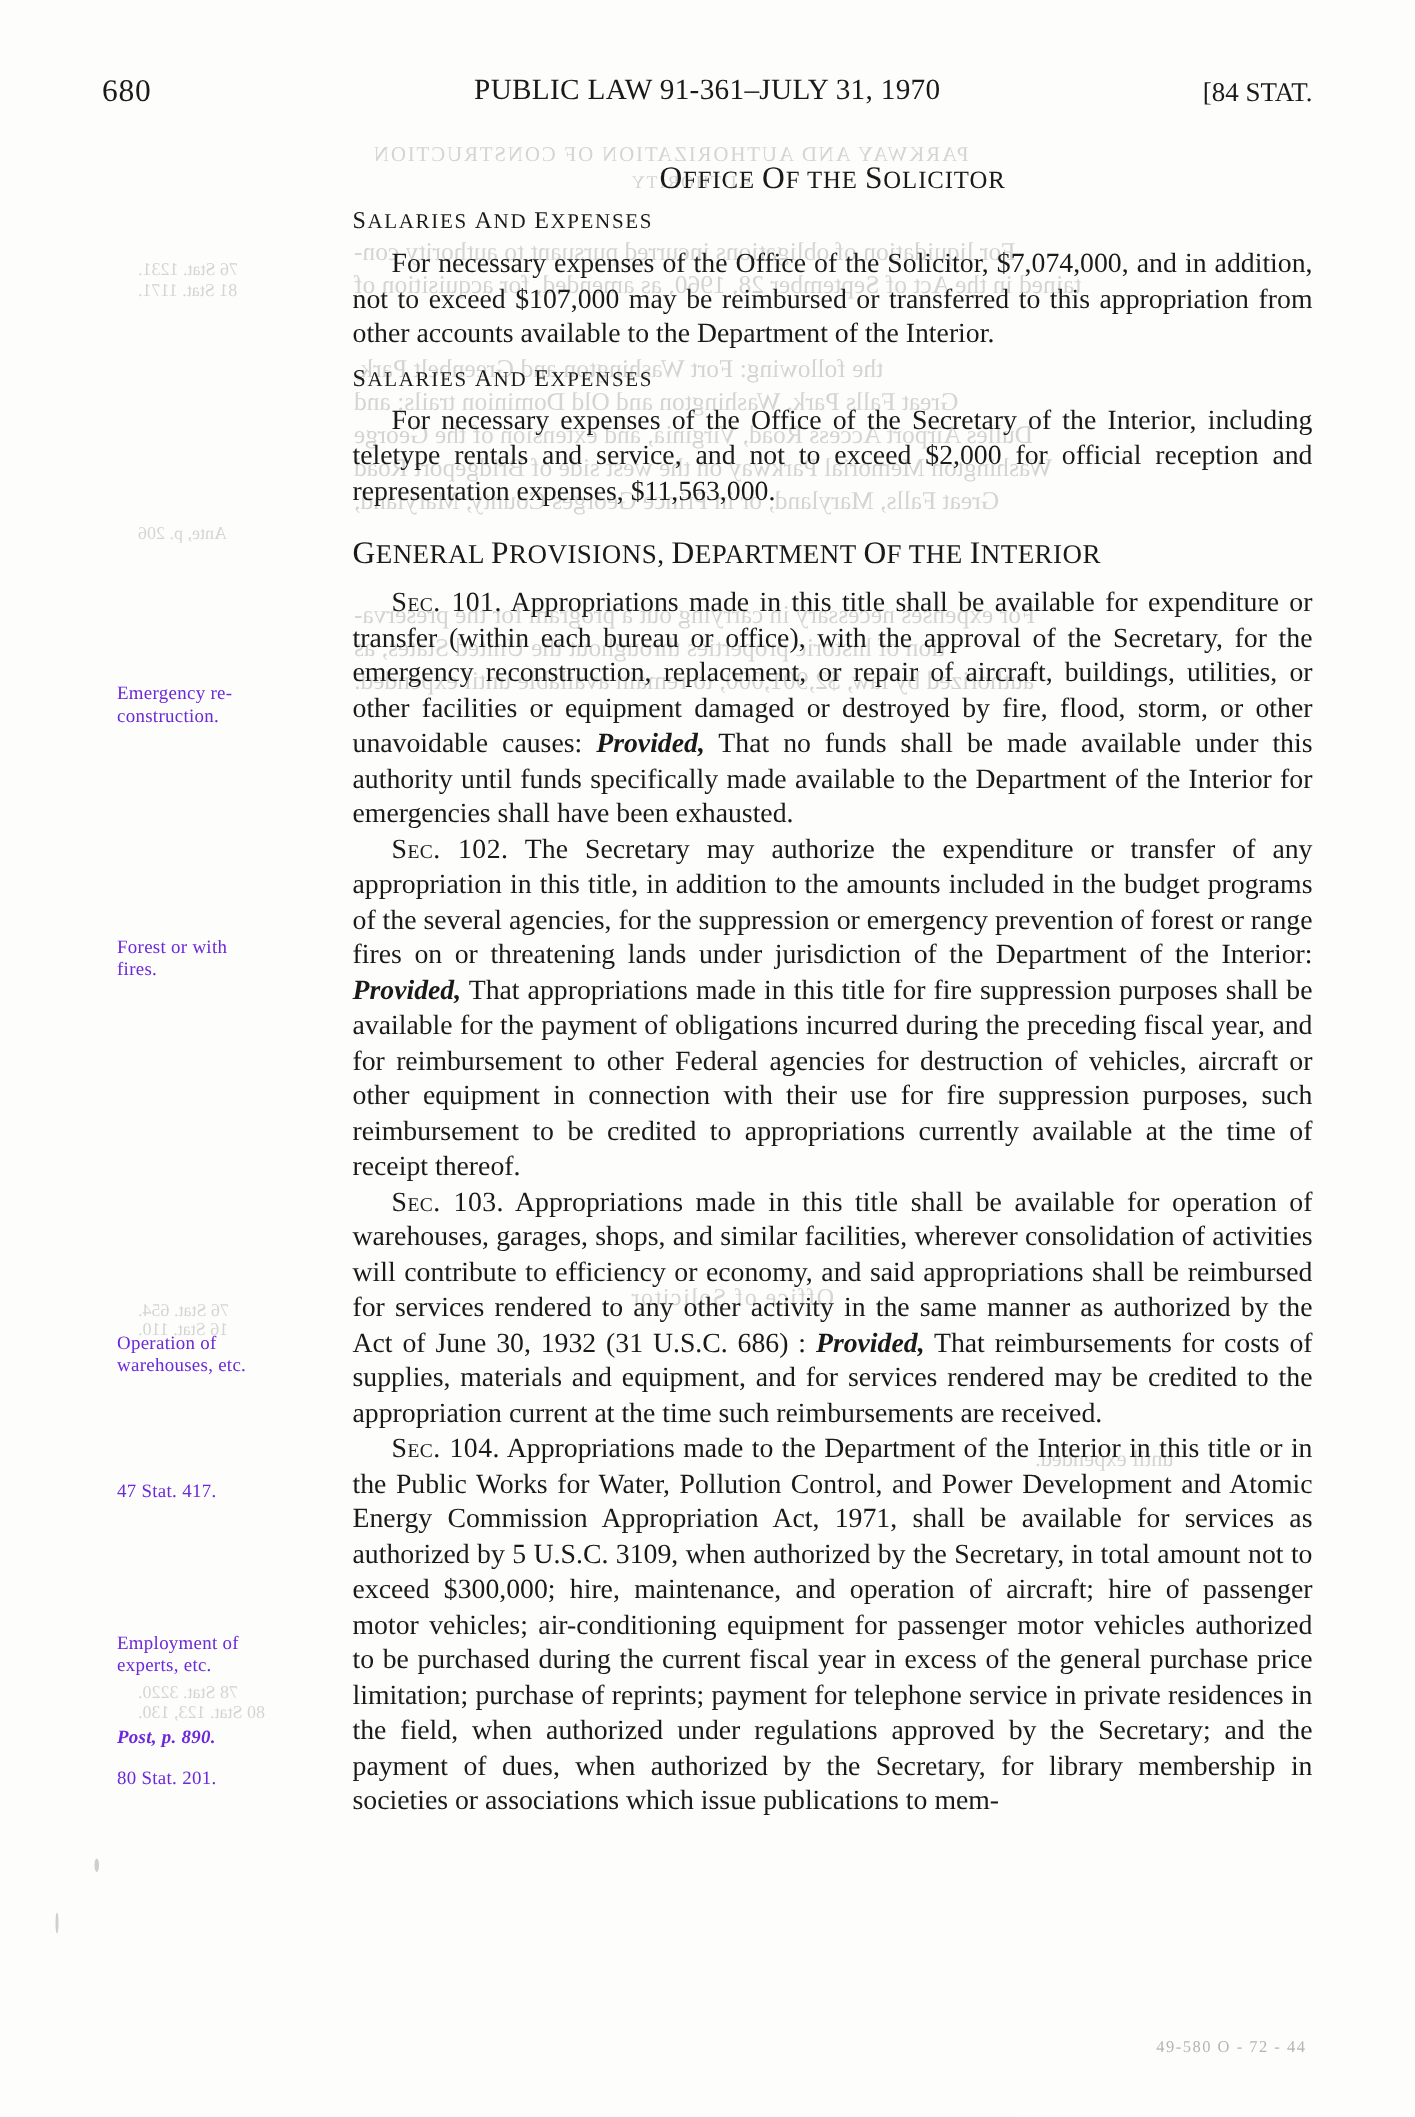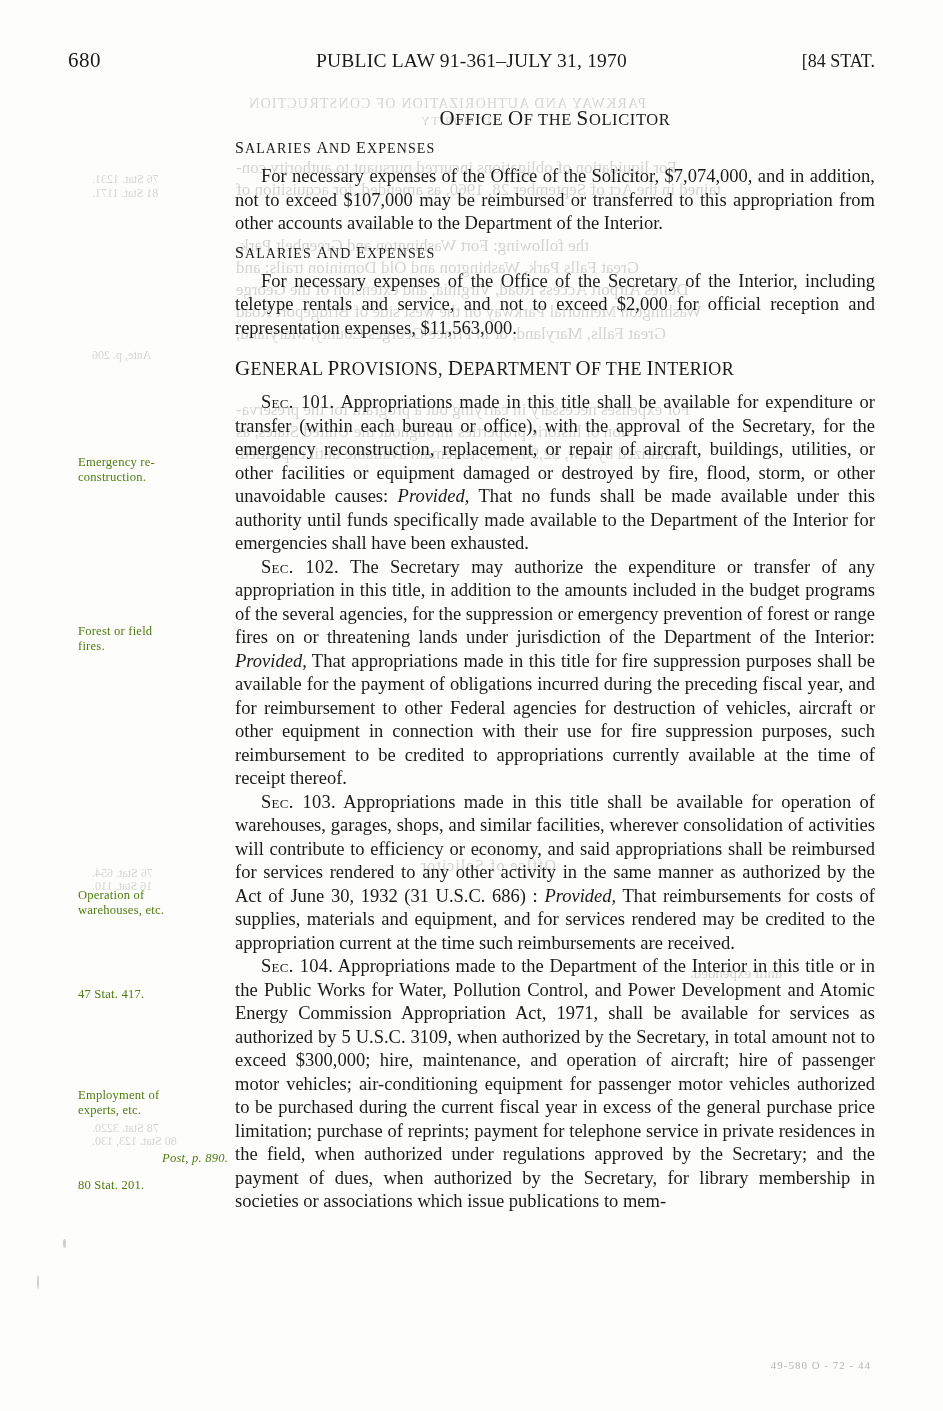--- a/index.html
+++ b/index.html
@@ -91,32 +91,32 @@
     font-size: 18px;
     letter-spacing: 0.3px;
     margin: 16px 0 10px 0;
   }
   .genprov .cap { font-size: 21px; }
   .secno {
     font-variant: small-caps;
     font-size: 18.5px;
     letter-spacing: 0.3px;
   }
-  .ital { font-style: italic; }
+  .ital { font-style: italic; font-weight: bold; }
   .mnote {
     position: absolute;
     width: 150px;
     font-family: "Liberation Serif", serif;
     font-size: 12.6px;
     line-height: 15px;
     text-align: left;
     letter-spacing: 0.2px;
-    color: #4d7c0f;
-  }
-  .mnote.ital { font-style: italic; text-align: right; }
+    color: #6d28d9;
+  }
+  .mnote.ital { font-style: italic; }
   .footer-code {
     position: absolute;
     right: 72px;
     bottom: 40px;
     font-size: 11px;
     color: rgba(120,120,120,0.55);
     letter-spacing: 1px;
   }
   .speck {
     position: absolute;
@@ -158,21 +158,21 @@
     <div class="center">PUBLIC LAW 91-361–JULY 31, 1970</div>
     <div class="right">[84 S<span style="font-size:18px">TAT</span>.</div>
   </div>
 
   <div>
     <div class="mnote" style="left:78px; top:455px;">
       <div>Emergency re-</div>
       <div>construction.</div>
     </div>
     <div class="mnote" style="left:78px; top:624px;">
-      <div>Forest or field</div>
+      <div>Forest or with</div>
       <div>fires.</div>
     </div>
     <div class="mnote" style="left:78px; top:888px;">
       <div>Operation of</div>
       <div>warehouses, etc.</div>
     </div>
     <div class="mnote" style="left:78px; top:987px;">
       <div>47 Stat. 417.</div>
     </div>
     <div class="mnote" style="left:78px; top:1088px;">

